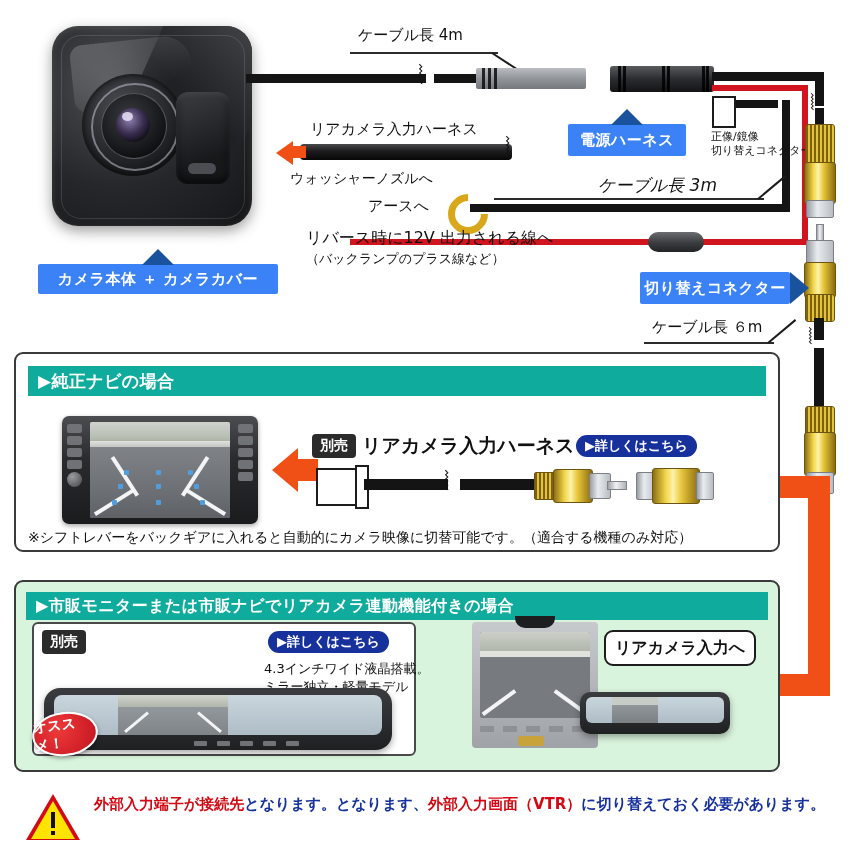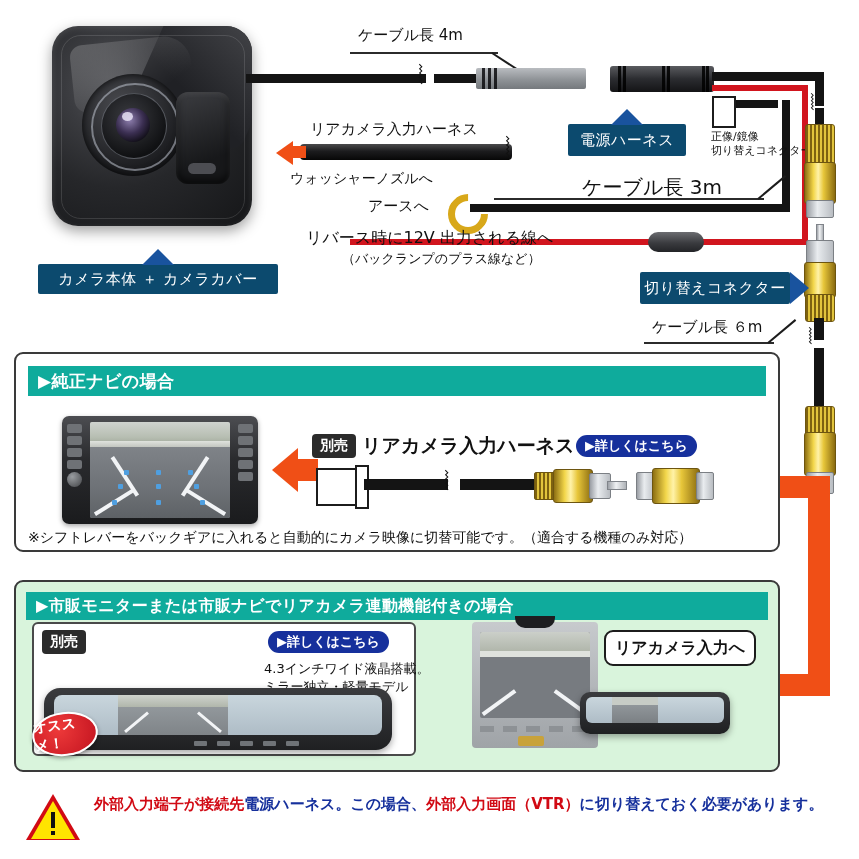--- a/index.html
+++ b/index.html
@@ -6,21 +6,21 @@
   body{
     font-family:"DejaVu Sans","Liberation Sans",sans-serif;
     width:859px;height:859px;overflow:hidden;position:relative;
     -webkit-font-smoothing:antialiased;
   }
   #stage{position:relative;width:859px;height:859px;background:#fff;}
   .abs{position:absolute;}
 
   
   .blue-banner{
-    background:#0c4a6e;color:#fff;font-weight:normal;
+    background:#3b82f6;color:#fff;font-weight:bold;
     display:flex;align-items:center;justify-content:center;
     letter-spacing:.5px;white-space:nowrap;text-align:right;
   }
   .blue-banner .tri-up{
     position:absolute;left:50%;transform:translateX(-50%);
     width:0;height:0;border-left:16px solid transparent;
     border-right:16px solid transparent;border-bottom:16px solid #19539e;
   }
   .blue-banner.arrow-right::after{
     content:"";position:absolute;right:-19px;top:0;width:0;height:0;
@@ -252,26 +252,26 @@
 
   <div class="abs wire-black" style="left:770px;top:100px;width:8px;height:8px;"></div>
   <div class="abs wire-black" style="left:726px;top:100px;width:52px;height:8px;"></div>
   <div class="abs" style="left:712px;top:96px;width:20px;height:28px;background:#fff;border:2px solid #1c1c1c;"></div>
 
   <div class="abs lbl" style="left:711px;top:130px;font-size:11px;line-height:1.25;">
     <div>正像/鏡像</div>
     <div>切り替えコネクター</div>
   </div>
 
-  <div class="abs lbl" style="left:582px;top:174px;font-size:20px;">ケーブル長 3m</div>
+  <div class="abs lbl" style="left:598px;top:174px;font-size:17px;font-style:italic;">ケーブル長 3m</div>
   <div class="abs hr" style="left:494px;top:198px;width:270px;height:2px;"></div>
   <div class="abs leader" style="left:758px;top:198px;width:36px;height:2px;transform:rotate(-40deg);transform-origin:left center;"></div>
 
   <div class="abs lbl" style="left:306px;top:228px;font-size:16px;">リバース時に12V 出力される線へ</div>
-  <div class="abs lbl" style="left:306px;top:250px;font-size:13px;margin-left:36px;">（バックランプのプラス線など）</div>
+  <div class="abs lbl" style="left:306px;top:250px;font-size:13px;">（バックランプのプラス線など）</div>
 
   <div class="abs squig" style="left:810px;top:92px;font-size:22px;">⦚</div>
   <div class="abs wire-black" style="left:815px;top:108px;width:9px;height:18px;"></div>
 
   <div class="abs rca-knurl" style="left:805px;top:124px;width:28px;height:40px;border-radius:3px;"></div>
   <div class="abs rca-barrel" style="left:804px;top:162px;width:30px;height:40px;"></div>
   <div class="abs rca-tip" style="left:806px;top:200px;width:26px;height:16px;"></div>
 
   <div class="abs rca-pin" style="left:816px;top:224px;width:6px;height:22px;"></div>
   <div class="abs rca-tip" style="left:806px;top:240px;width:26px;height:24px;"></div>
@@ -430,17 +430,17 @@
 
   <div class="abs" style="left:26px;top:794px;width:54px;height:46px;">
     <div style="position:absolute;left:0;top:0;width:0;height:0;border-left:27px solid transparent;border-right:27px solid transparent;border-bottom:46px solid #d10a14;"></div>
     <div style="position:absolute;left:5px;top:7px;width:0;height:0;border-left:22px solid transparent;border-right:22px solid transparent;border-bottom:38px solid #ffe400;"></div>
     <div style="position:absolute;left:25px;top:18px;width:4px;height:16px;background:#111;"></div>
     <div style="position:absolute;left:25px;top:37px;width:4px;height:4px;background:#111;"></div>
   </div>
 
   <div class="abs warn-text" style="left:94px;top:794px;font-size:15px;">
     <div>
-      <span class="red">外部入力端子が接続先</span><span>電源ハーネス。この場合、</span><span class="red">外部入力画面（VTR）</span><span>に切り替えておく必要があります。</span>
+      <span class="red">外部入力端子が接続先</span><span>となります。となります、</span><span class="red">外部入力画面（VTR）</span><span>に切り替えておく必要があります。</span>
     </div>
   </div>
 
 </div>
 
 </body></html>

